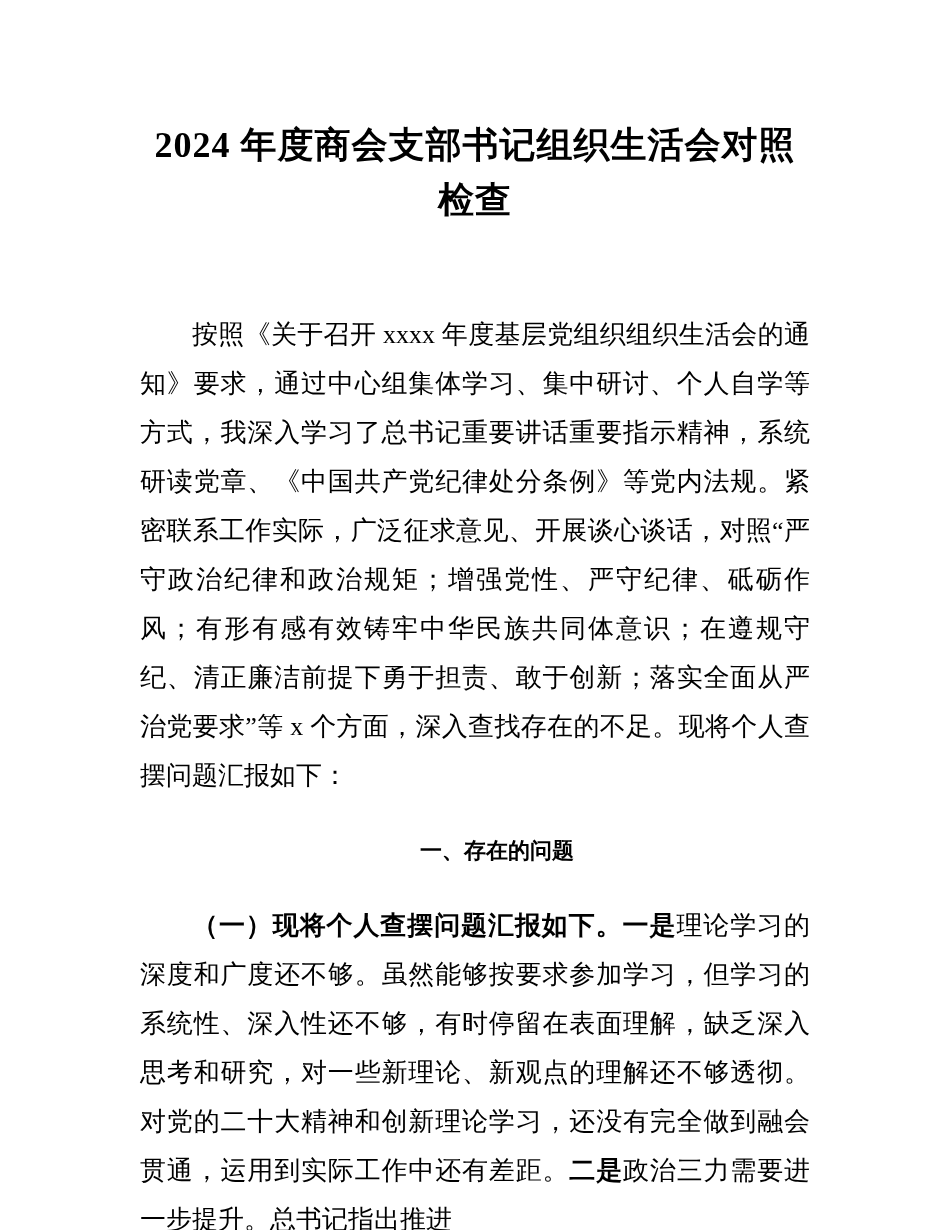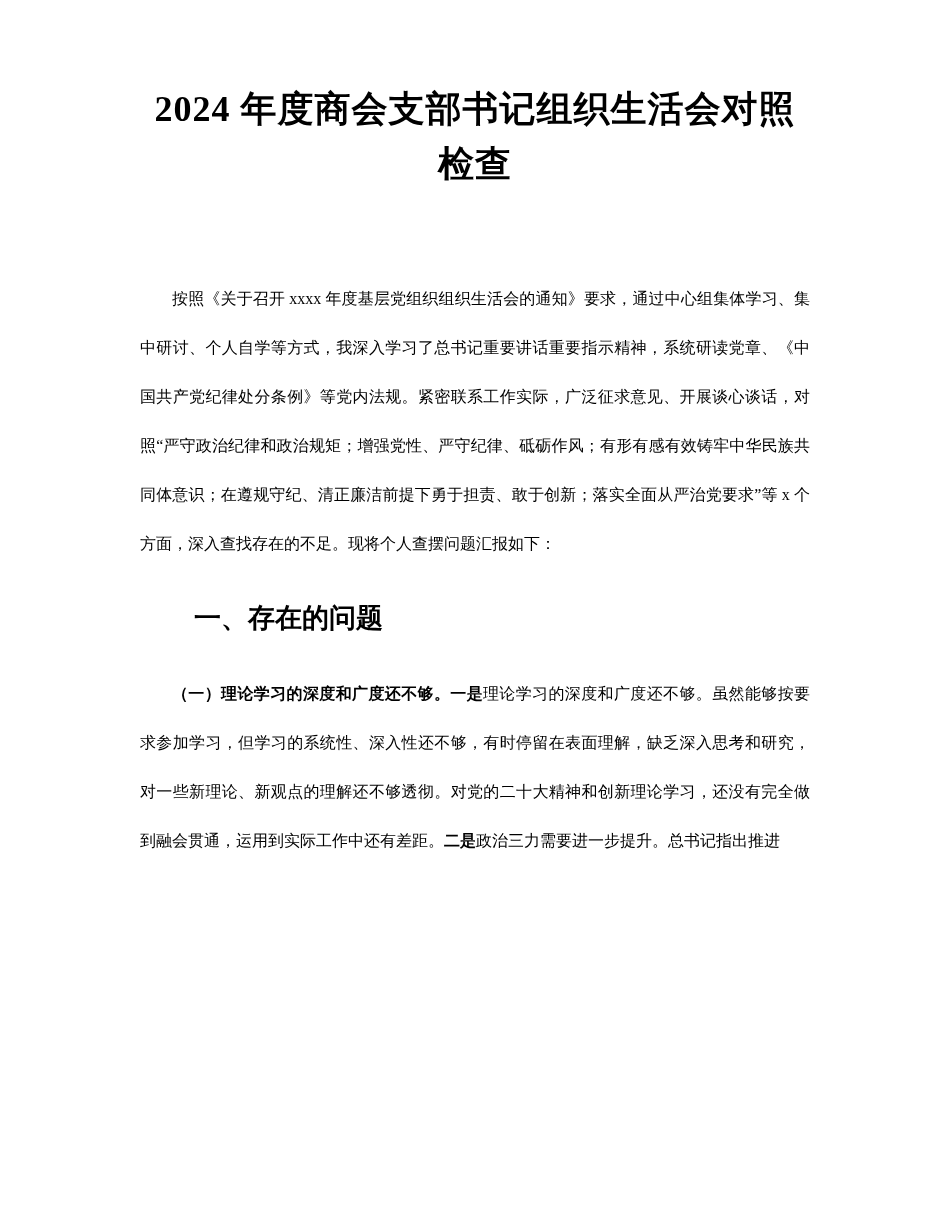--- a/index.html
+++ b/index.html
@@ -5,21 +5,21 @@
   html, body {
     margin: 0;
     padding: 0;
     background: #ffffff;
   }
   .page {
     position: relative;
     width: 950px;
     height: 1230px;
     box-sizing: border-box;
-    padding: 82px 140px 0 140px;
+    padding: 118px 140px 0 140px;
     background: #ffffff;
     color: #000000;
     font-family: "Liberation Serif", "DejaVu Serif", serif;
     overflow: hidden;
   }
   .doc-title {
     margin: 0;
     text-align: center;
     font-size: 36px;
     font-weight: bold;
@@ -27,47 +27,48 @@
     letter-spacing: 1px;
   }
   .title-line {
     display: block;
   }
   .doc-body {
     margin-top: 82px;
   }
   .doc-paragraph {
     margin: 0;
-    font-size: 16px;
+    font-size: 26px;
     line-height: 49px;
     text-indent: 2em;
     text-align: justify;
     font-weight: normal;
   }
   .seg {
     font-weight: inherit;
   }
   .seg.bold {
     font-family: "Liberation Sans", "DejaVu Sans", sans-serif;
     font-weight: bold;
   }
   .section-heading {
     margin: 26px 0;
     font-family: "Liberation Sans", "DejaVu Sans", sans-serif;
-    font-size: 27px;
+    font-size: 22px;
     font-weight: bold;
     line-height: 49px;
     text-indent: 2em;
+    text-align: center;
   }
 </style>
 </head>
 <body>
 
 <div class="page">
   <h1 class="doc-title">
     <span class="title-line">2024 年度商会支部书记组织生活会对照检查</span>
   </h1>
   <div class="doc-body" id="doc-body">
       <p class="doc-paragraph"><span class="seg">按照《关于召开 xxxx 年度基层党组织组织生活会的通知》要求，通过中心组集体学习、集中研讨、个人自学等方式，我深入学习了总书记重要讲话重要指示精神，系统研读党章、《中国共产党纪律处分条例》等党内法规。紧密联系工作实际，广泛征求意见、开展谈心谈话，对照“严守政治纪律和政治规矩；增强党性、严守纪律、砥砺作风；有形有感有效铸牢中华民族共同体意识；在遵规守纪、清正廉洁前提下勇于担责、敢于创新；落实全面从严治党要求”等 x 个方面，深入查找存在的不足。现将个人查摆问题汇报如下：</span></p>
       <h2 class="section-heading">一、存在的问题</h2>
-      <p class="doc-paragraph"><span class="seg bold">（一）理论学习的深度和广度还不够。一是</span><span class="seg">理论学习的深度和广度还不够。虽然能够按要求参加学习，但学习的系统性、深入性还不够，有时停留在表面理解，缺乏深入思考和研究，对一些新理论、新观点的理解还不够透彻。对党的二十大精神和创新理论学习，还没有完全做到融会贯通，运用到实际工作中还有差距。</span><span class="seg bold">二是</span><span class="seg">政治三力需要进一步提升。总书记指出推进</span></p>
+      <p class="doc-paragraph"><span class="seg bold">（一）现将个人查摆问题汇报如下。一是</span><span class="seg">理论学习的深度和广度还不够。虽然能够按要求参加学习，但学习的系统性、深入性还不够，有时停留在表面理解，缺乏深入思考和研究，对一些新理论、新观点的理解还不够透彻。对党的二十大精神和创新理论学习，还没有完全做到融会贯通，运用到实际工作中还有差距。</span><span class="seg bold">二是</span><span class="seg">政治三力需要进一步提升。总书记指出推进</span></p>
     </div>
 </div>
 
 </body></html>

